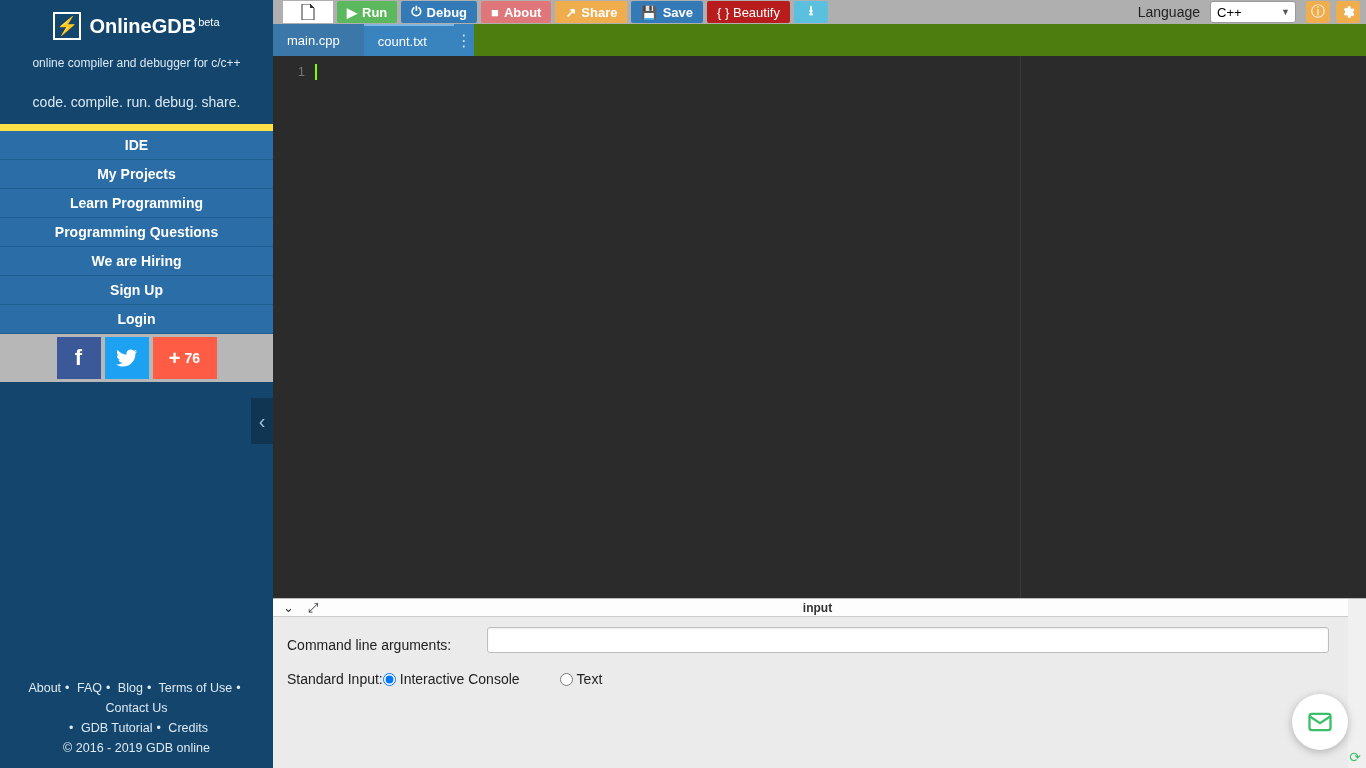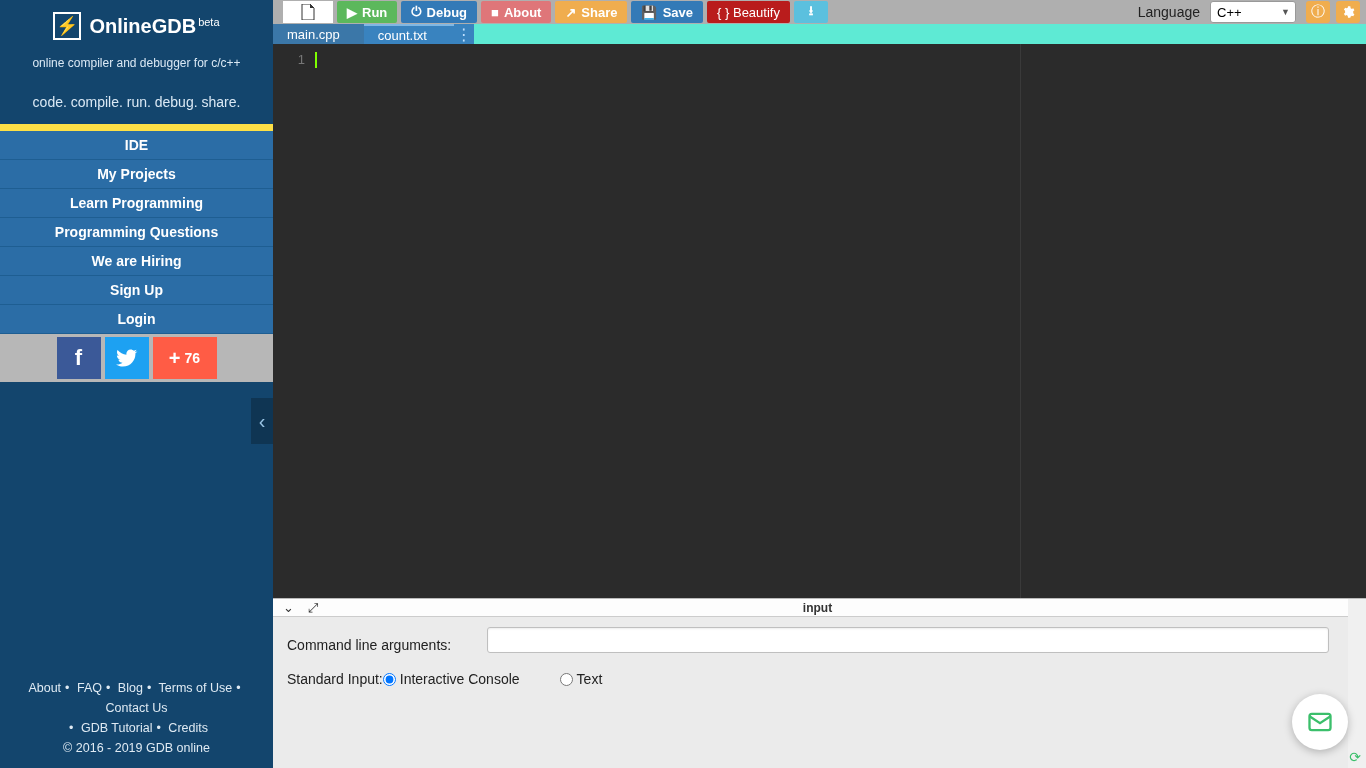--- a/index.html
+++ b/index.html
@@ -46,21 +46,21 @@
 .tb-download { background:#5bc0de; width:34px; justify-content:center;}
 .tb-spacer { flex:1; }
 .lang-label { display:flex; align-items:center; color:#222; font-size:14px; padding-right:6px; }
 .lang-select { width:86px; height:22px; font-size:13px; background:#fff; border:1px solid #999; border-radius:3px; padding:0 18px 0 6px; appearance:none; position:relative; }
 .lang-wrap { position:relative; display:flex; align-items:center; margin-right:4px;}
 .lang-wrap::after { content:"▼"; position:absolute; right:6px; font-size:9px; color:#555; pointer-events:none;}
 .tb-icon { width:24px; height:22px; background:#f0ad4e; color:#fff; display:flex; align-items:center; justify-content:center; border-radius:3px; cursor:pointer; margin-left:2px; font-size:14px;}
 .tb-icon:last-child { margin-right:6px; }
 
 
-.tabs-row { height:20px; background:#5eead4; display:flex; align-items:stretch; }
+.tabs-row { height:32px; background:#4d7c0f; display:flex; align-items:stretch; }
 .tab { padding:0 24px 0 14px; min-width:90px; color:#fff; font-size:13px; display:flex; align-items:center; cursor:pointer; }
 .tab.inactive { background:#3b77a8; }
 .tab.active   { background:#3983bf; border-top:2px solid #7fb7e4;}
 .tab-menu { width:20px; display:flex; align-items:center; justify-content:center; color:#bfe0ff; background:#3983bf; cursor:pointer; font-size:16px;}
 
 
 .editor { flex:1; background:#2b2b2b; position:relative; display:flex; overflow:hidden; }
 .gutter { width:40px; background:#2b2b2b; color:#777; text-align:right; padding:8px 8px 0 0; font-family: Consolas, monospace; font-size:13px;}
 .code-area { flex:1; position:relative; }
 .cursor { position:absolute; left:2px; top:8px; width:2px; height:16px; background:#7fff00; }

